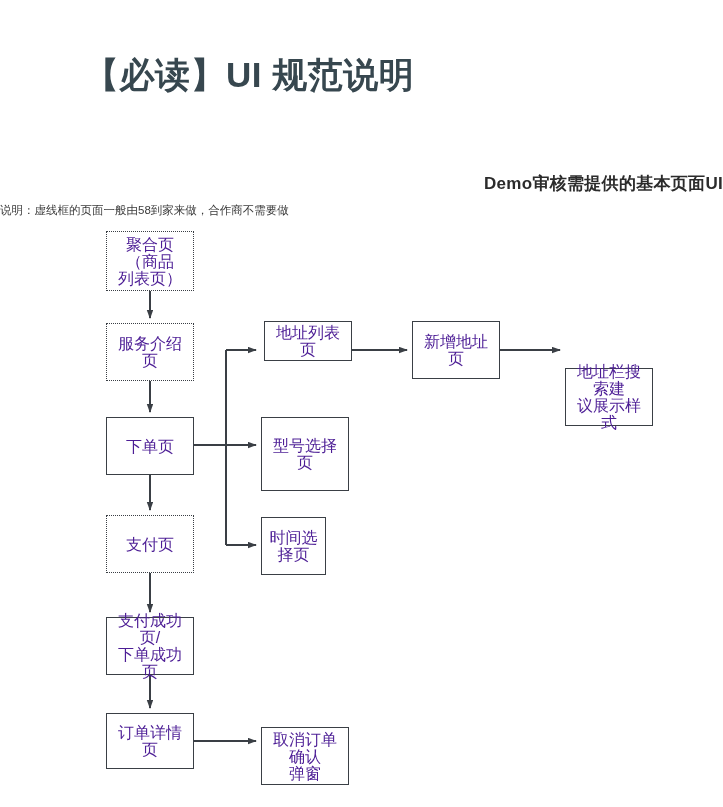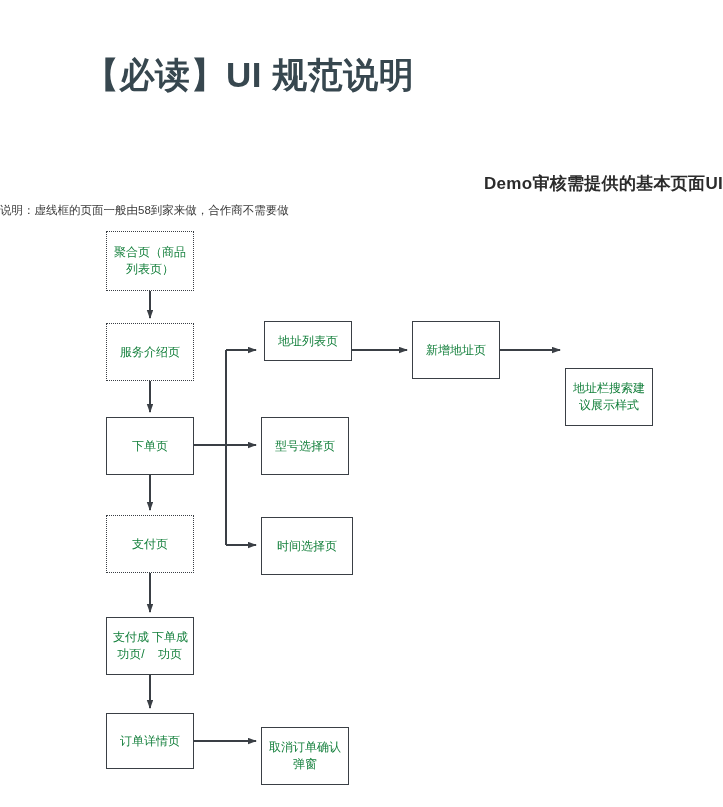--- a/index.html
+++ b/index.html
@@ -51,23 +51,23 @@
     width: 723px;
     height: 807px;
   }
   .node {
     position: absolute;
     box-sizing: border-box;
     display: flex;
     align-items: center;
     justify-content: center;
     text-align: center;
-    font-size: 12px;
+    font-size: 16px;
     line-height: 17px;
-    color: #15803d;
+    color: #4c1d95;
     background: #ffffff;
     padding: 2px 4px;
     z-index: 2;
   }
   .node.solid {
     border: 1.6px solid #3a3f45;
   }
   .node.dashed {
     border: 1.6px dotted #3a3f45;
   }
@@ -126,38 +126,38 @@
   </div>
 
   <div class="node solid" style="left:106px; top:417px; width:88px; height:58px;">
     <span>下单页</span>
   </div>
 
   <div class="node dashed" style="left:106px; top:515px; width:88px; height:58px;">
     <span>支付页</span>
   </div>
 
-  <div class="node solid" style="left:106px; top:617px; width:88px; height:58px; flex-direction:row;">
+  <div class="node solid" style="left:106px; top:617px; width:88px; height:58px; flex-direction:column;">
     <span>支付成功页/</span>
     <span>下单成功页</span>
   </div>
 
   <div class="node solid" style="left:106px; top:713px; width:88px; height:56px;">
     <span>订单详情页</span>
   </div>
 
   <div class="node solid" style="left:244px; top:321px; width:88px; height:40px;margin-left:20px;">
     <span>地址列表页</span>
   </div>
 
-  <div class="node solid" style="left:261px; top:417px; width:88px; height:58px;">
+  <div class="node solid" style="left:261px; top:417px; width:88px; height:74px;">
     <span>型号选择页</span>
   </div>
 
-  <div class="node solid" style="left:261px; top:517px; width:92px; height:58px;">
+  <div class="node solid" style="left:261px; top:517px; width:65px; height:58px;">
     <span>时间选择页</span>
   </div>
 
   <div class="node solid" style="left:412px; top:321px; width:88px; height:58px;">
     <span>新增地址页</span>
   </div>
 
   <div class="node solid" style="left:565px; top:321px; width:88px; height:58px; flex-direction:column;margin-top:47px;">
     <span>地址栏搜索建</span>
     <span>议展示样式</span>

